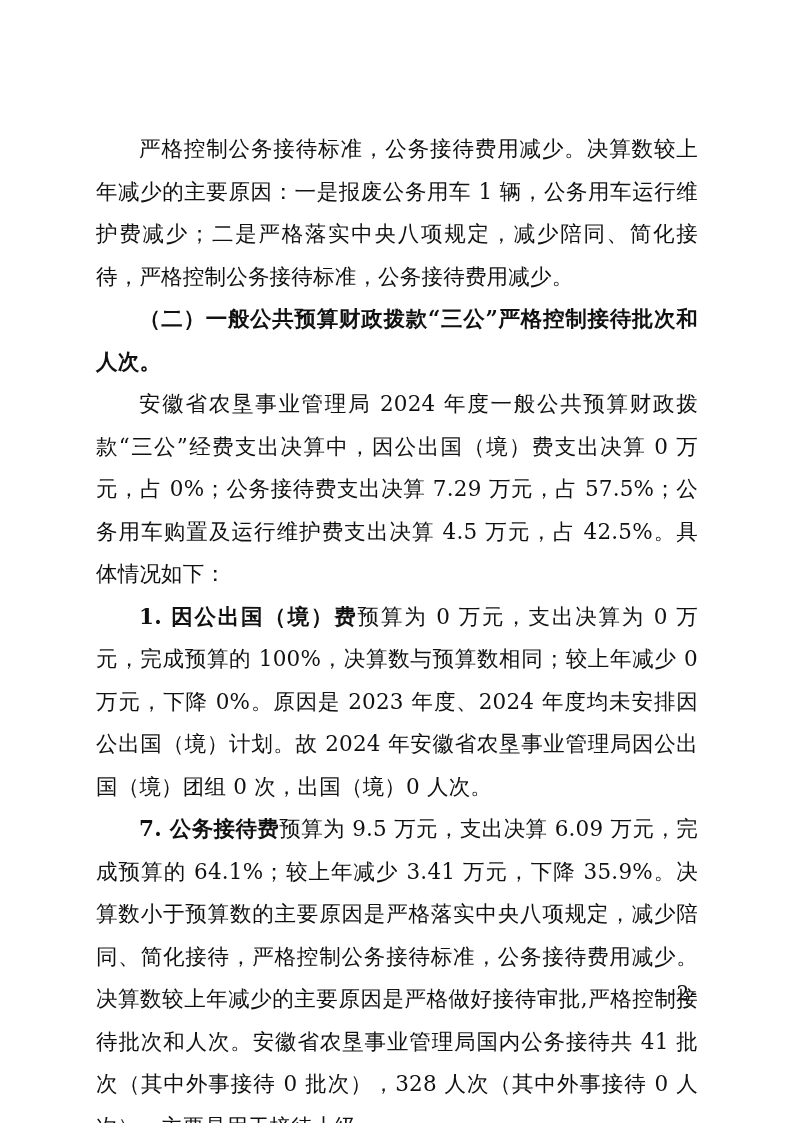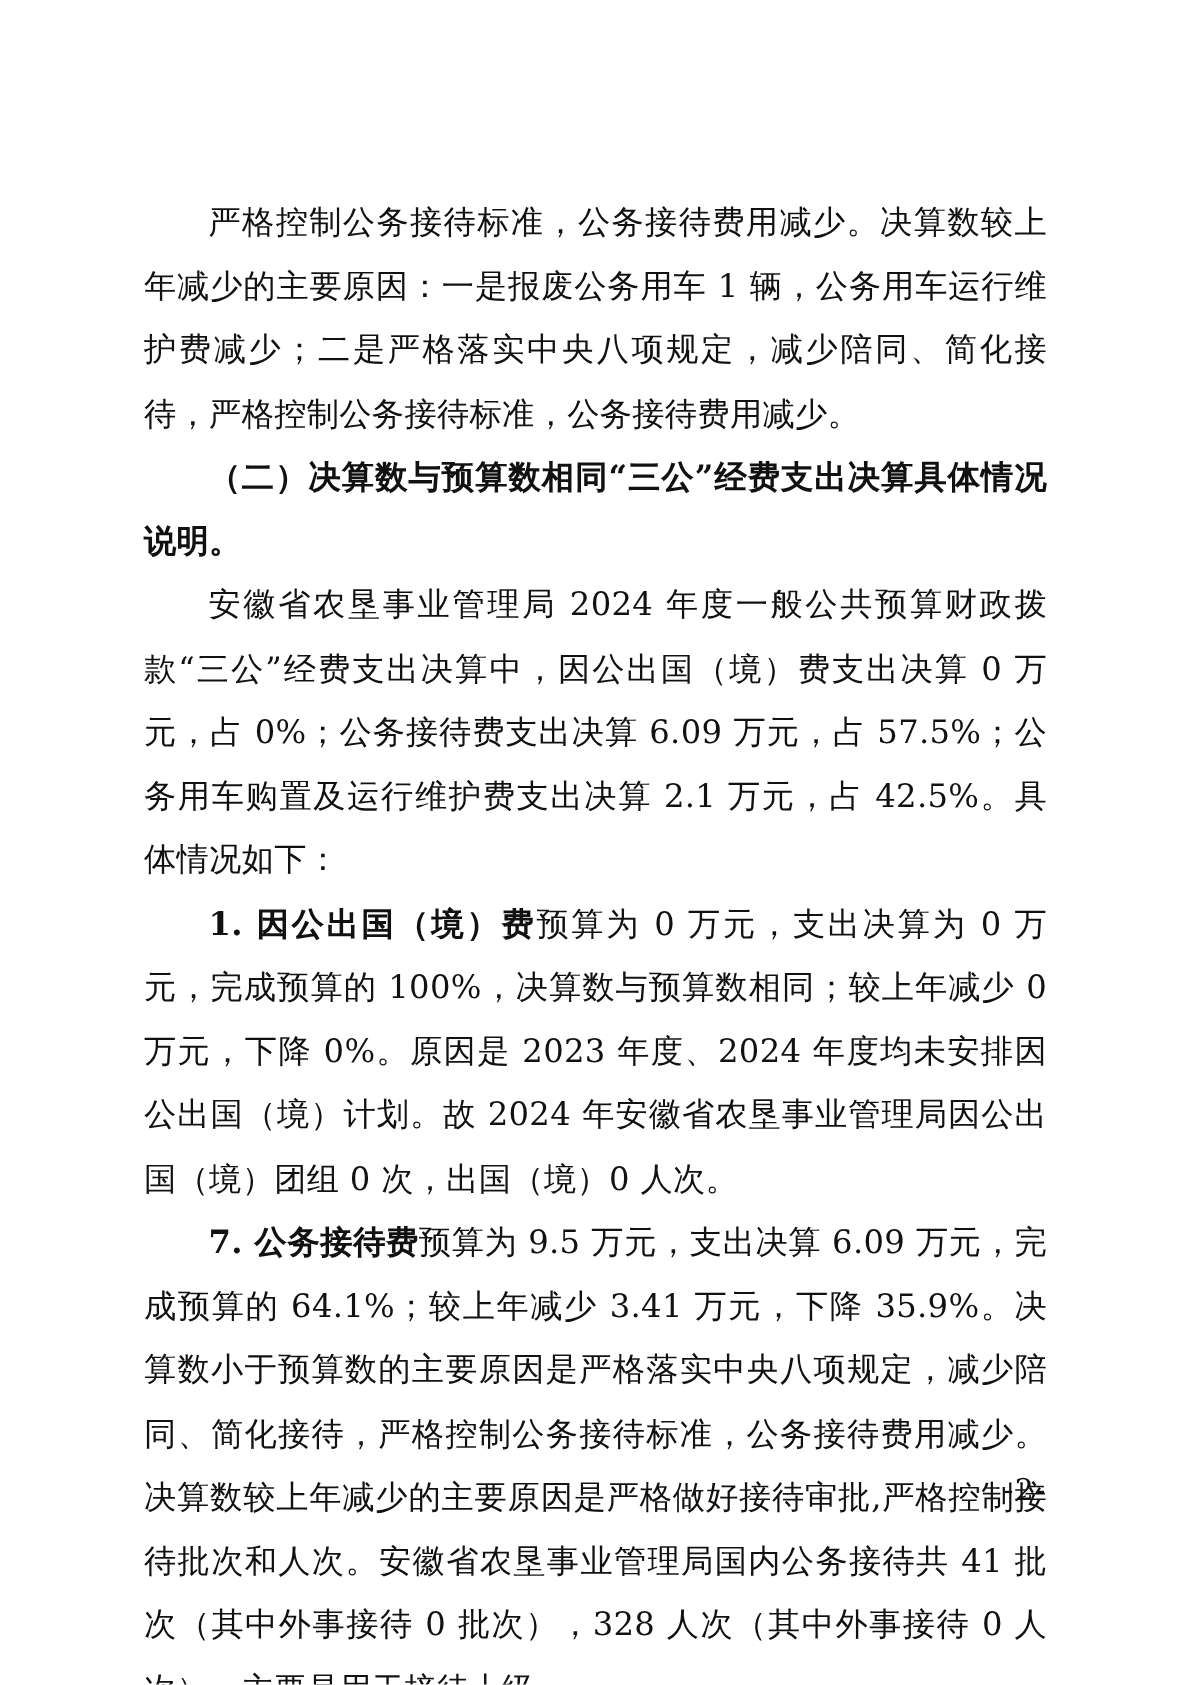--- a/index.html
+++ b/index.html
@@ -55,23 +55,23 @@
   }
 </style>
 </head>
 <body>
 
 <div class="page">
   <div class="doc-body">
 
     <p class="para">严格控制公务接待标准，公务接待费用减少。决算数较上年减少的主要原因：一是报废公务用车 1 辆，公务用车运行维护费减少；二是严格落实中央八项规定，减少陪同、简化接待，严格控制公务接待标准，公务接待费用减少。</p>
 
-    <p class="heading">（二）决算数与预算数相同“三公”经费支出决算具体情况说明。</p>
+    <p class="heading">（二）一般公共预算财政拨款“三公”严格控制接待批次和人次。</p>
 
-    <p class="para">安徽省农垦事业管理局 2024 年度一般公共预算财政拨款“三公”经费支出决算中，因公出国（境）费支出决算 0 万元，占 0%；公务接待费支出决算 6.09 万元，占 57.5%；公务用车购置及运行维护费支出决算 2.1 万元，占 42.5%。具体情况如下：</p>
+    <p class="para">安徽省农垦事业管理局 2024 年度一般公共预算财政拨款“三公”经费支出决算中，因公出国（境）费支出决算 0 万元，占 0%；公务接待费支出决算 7.29 万元，占 57.5%；公务用车购置及运行维护费支出决算 4.5 万元，占 42.5%。具体情况如下：</p>
 
     <p class="para"><span class="b">1. 因公出国（境）费</span><span>预算为 0 万元，支出决算为 0 万元，完成预算的 100%，决算数与预算数相同；较上年减少 0 万元，下降 0%。原因是 2023 年度、2024 年度均未安排因公出国（境）计划。故 2024 年安徽省农垦事业管理局因公出国（境）团组 0 次，出国（境）0 人次。</span></p>
 
     <p class="para"><span class="b">7. 公务接待费</span><span>预算为 9.5 万元，支出决算 6.09 万元，完成预算的 64.1%；较上年减少 3.41 万元，下降 35.9%。决算数小于预算数的主要原因是严格落实中央八项规定，减少陪同、简化接待，严格控制公务接待标准，公务接待费用减少。决算数较上年减少的主要原因是严格做好接待审批,严格控制接待批次和人次。安徽省农垦事业管理局国内公务接待共 41 批次（其中外事接待 0 批次），328 人次（其中外事接待 0 人次）。主要是用于接待上级、</span></p>
 
   </div>
 
   <div class="page-number">-2-</div>
 </div>
 

